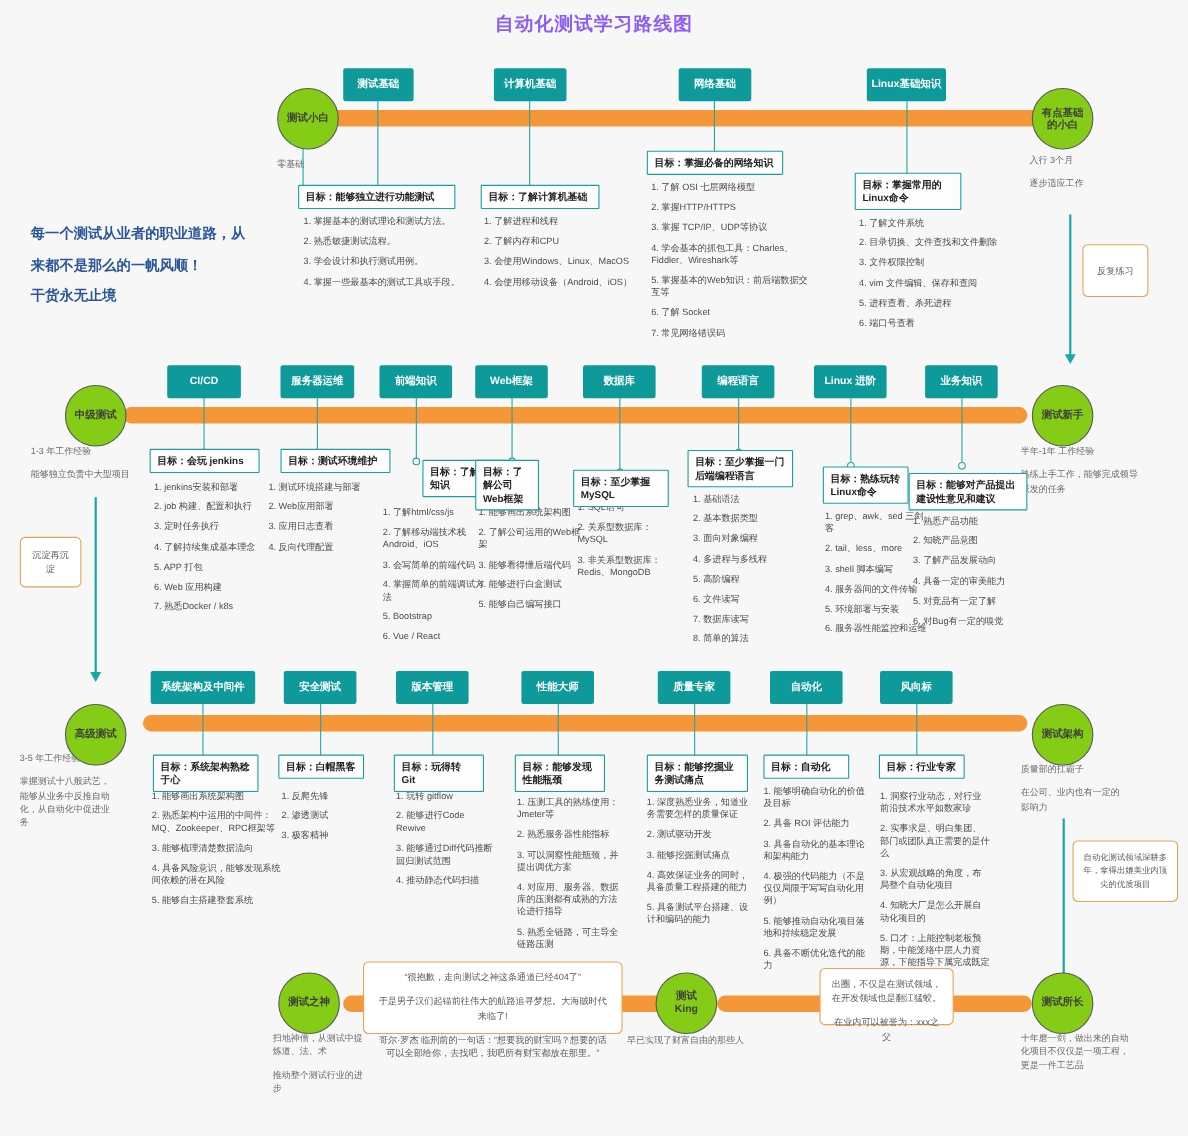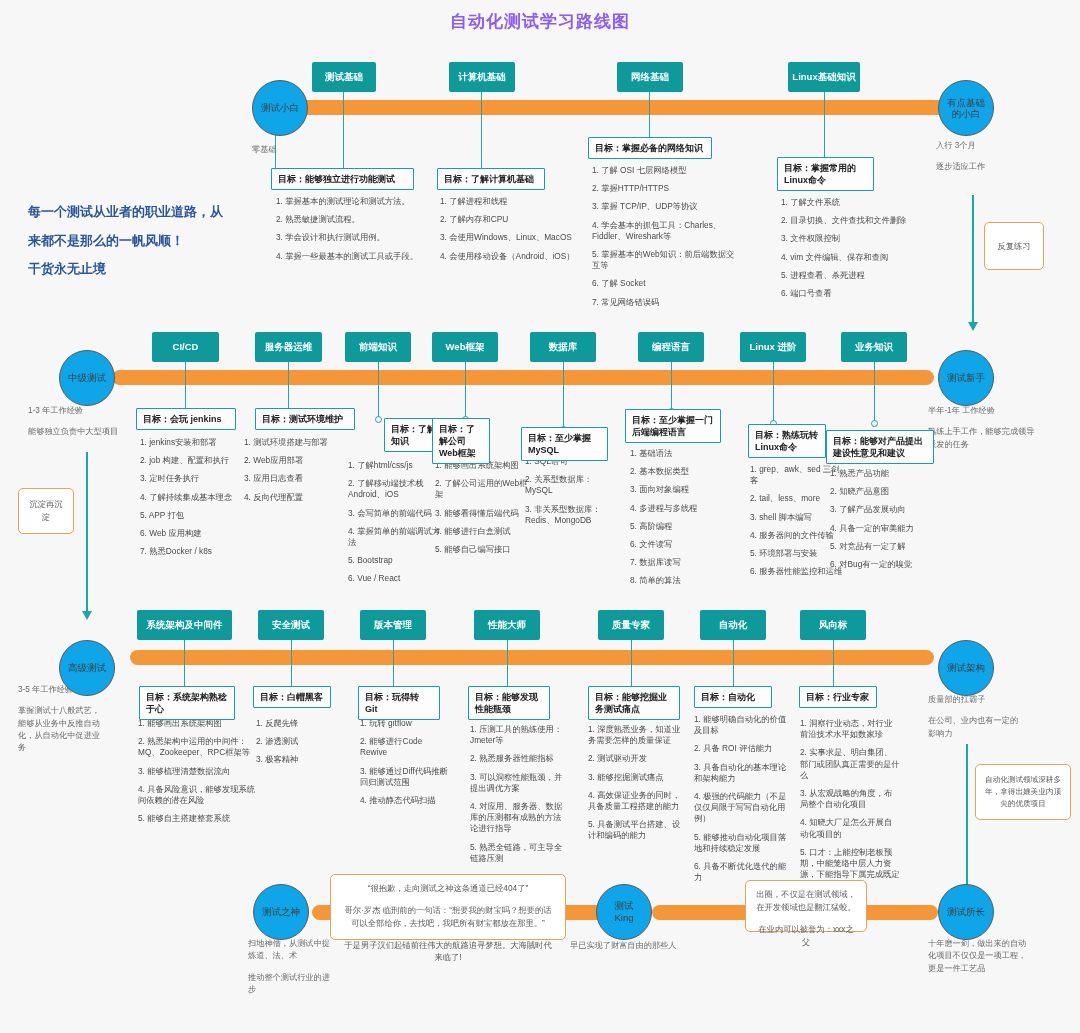--- a/index.html
+++ b/index.html
@@ -23,23 +23,23 @@
   
   .rail {
     position:absolute; height:15px;
     background:#f59639; border-radius:8px;
   }
 
   
   .circle {
     position:absolute; width:56px; height:56px;
     border-radius:50%; border:1.6px solid #5a5a5a;
-    background:#0ea5e9;
+    background:#84cc16;
     display:flex; align-items:center; justify-content:center;
-    text-align:center; font-size:9.5px; font-weight:normal; color:#3d3d3d;
+    text-align:center; font-size:9.5px; font-weight:bold; color:#3d3d3d;
     line-height:1.25; z-index:5;
   }
 
   
   .topic {
     position:absolute; background:#0e9a9a;
     color:#fff; font-size:9.5px; font-weight:bold;
     display:flex; align-items:center; justify-content:center;
     text-align:center; border-radius:2px; z-index:4;
     padding:2px 3px; line-height:1.2;
@@ -489,22 +489,22 @@
   <div class="circle" style="left:253px; top:884px;">
     <span>测试之神</span>
   </div>
   <div class="cap" style="left:248px; top:938px; width:86px;">
     <span>扫地神僧，从测试中提炼道、法、术</span>
     <span class="sp">推动整个测试行业的进步</span>
   </div>
 
   <div class="note big" style="left:330px; top:874px; width:236px; height:66px; display:block; padding:7px 10px;">
     <p>“很抱歉，走向测试之神这条通道已经404了”</p>
+    <p>于是男子汉们起锚前往伟大的航路追寻梦想。大海賊时代来临了!</p>
     <p>哥尔·罗杰 临刑前的一句话：“想要我的财宝吗？想要的话可以全部给你，去找吧，我吧所有财宝都放在那里。”</p>
-    <p>于是男子汉们起锚前往伟大的航路追寻梦想。大海賊时代来临了!</p>
   </div>
 
   <div class="circle" style="left:596px; top:884px;">
     <span style="white-space:pre-line;">测试
 King</span>
   </div>
   <div class="cap" style="left:570px; top:940px; width:120px;">早已实现了财富自由的那些人</div>
 
   <div class="note big" style="left:745px; top:880px; width:122px; height:52px; display:block; padding:7px 9px;">
     <p>出圈，不仅是在测试领域，在开发领域也是翻江猛蛟。</p>

